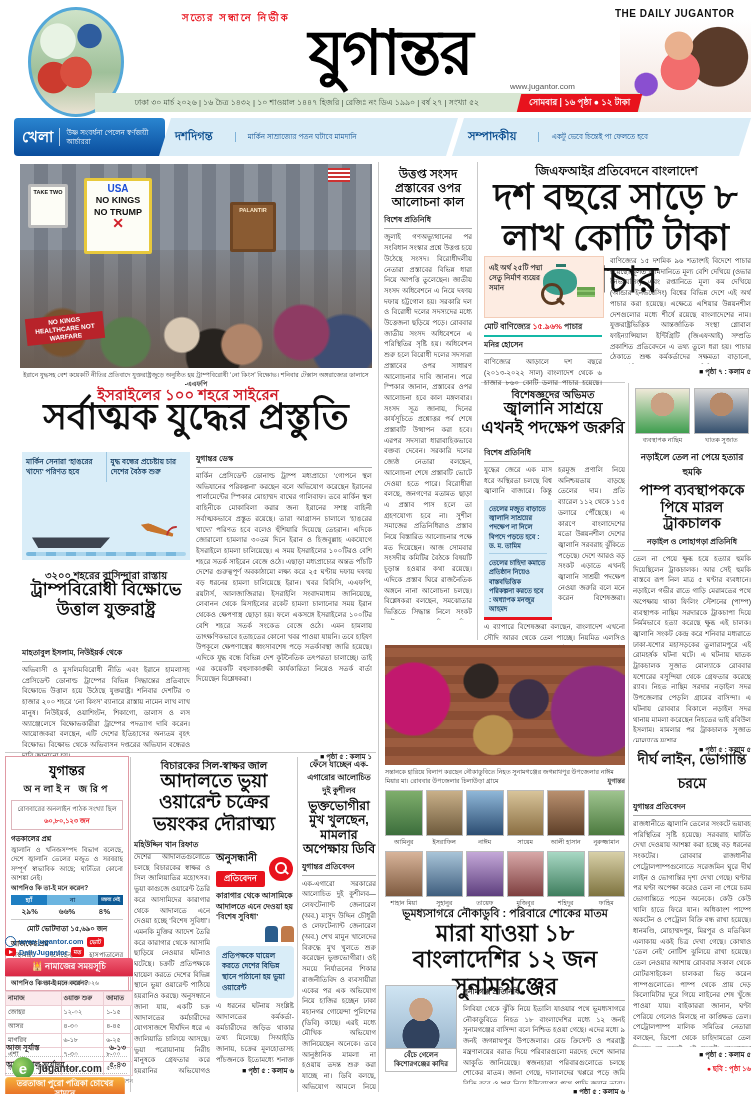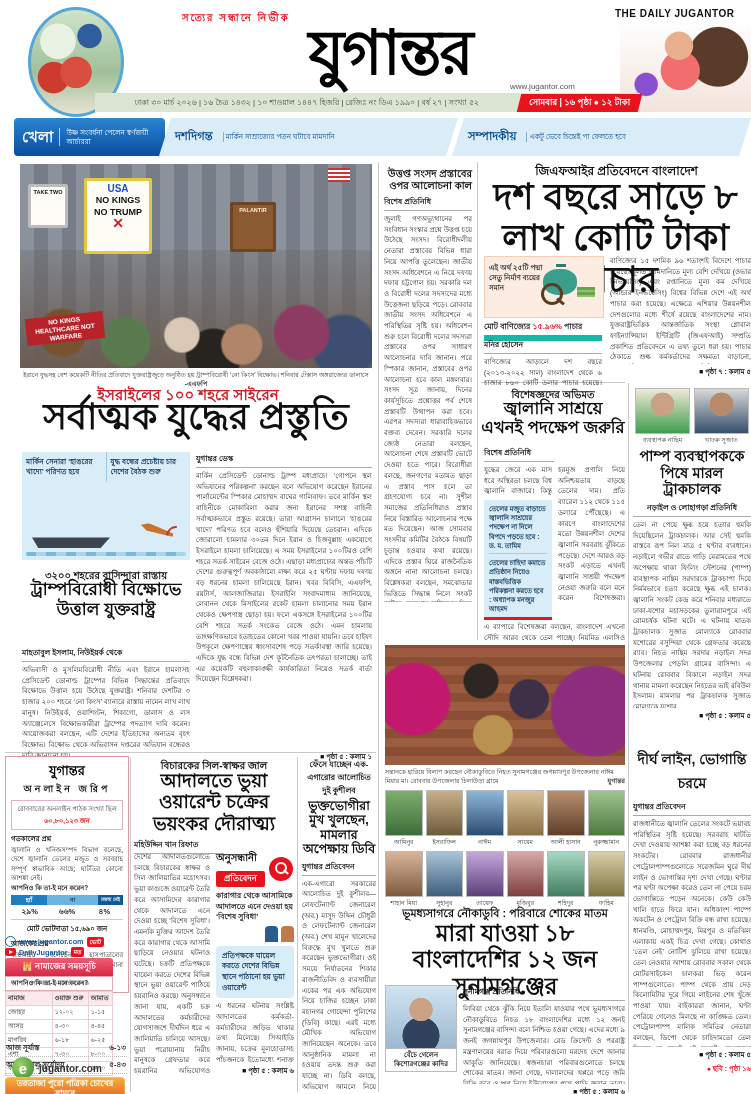--- a/index.html
+++ b/index.html
@@ -37,24 +37,24 @@
       radial-gradient(circle at 46% 55%,#f26d6d 0 22%,transparent 23%),
       radial-gradient(circle at 20% 70%,#8a4fd0 0 9%,transparent 10%),
       radial-gradient(circle at 75% 40%,#5a3b2a 0 26%,transparent 27%),
       linear-gradient(180deg,#ffffff,#f3e3dc);}
   
   .nav{display:flex;align-items:stretch;}
   .navdark{background:linear-gradient(180deg,#2a85d0,#0a4d9d);color:#fff;border-radius:4px;
            display:flex;align-items:center;padding:0 8px;gap:6px;}
   .navdark .big{font-size:15px;font-weight:bold;}
   .navdark .tz{font-size:7.2px;line-height:1.3;border-left:1px solid rgba(255,255,255,.7);padding-left:6px;}
-  .navlight{background:#d9ecf7;color:#0a4d8f;display:flex;align-items:center;gap:10px;
+  .navlight{background:#d9ecf7;color:#0a4d8f;display:flex;align-items:center;gap:22px;
             clip-path:polygon(12px 0,100% 0,calc(100% - 12px) 100%,0 100%);padding:0 16px;}
   .navlight .big{font-size:11.5px;font-weight:bold;}
-  .navlight .tz{font-size:7.2px;line-height:1.3;border-left:1px solid #7fb2d8;padding-left:2px;}
+  .navlight .tz{font-size:7.2px;line-height:1.3;border-left:1px solid #7fb2d8;padding-left:12px;}
   .socialseg{background:#eef6fc;display:flex;flex-direction:column;justify-content:center;gap:2px;
              padding:0 10px;clip-path:polygon(10px 0,100% 0,calc(100% - 10px) 100%,0 100%);}
   .socialrow{display:flex;align-items:center;gap:4px;font-size:7.2px;color:#333;}
   .fb{width:9px;height:9px;background:#1877f2;color:#fff;border-radius:2px;font-size:7px;
       font-weight:bold;display:flex;align-items:center;justify-content:center;}
   .xx{width:9px;height:9px;background:#000;color:#fff;border-radius:50%;font-size:6px;
       font-weight:bold;display:flex;align-items:center;justify-content:center;}
   
   .leadphoto{background:
      repeating-linear-gradient(90deg,#8b929c 0 14px,#767d88 14px 28px),
@@ -251,35 +251,35 @@
     <div class="bt" style="height:92px;overflow:hidden;">অভিবাসী ও মুসলিমবিরোধী নীতি এবং ইরানে হামলাসহ প্রেসিডেন্ট ডোনাল্ড ট্রাম্পের বিভিন্ন সিদ্ধান্তের প্রতিবাদে বিক্ষোভে উত্তাল হয়ে উঠেছে যুক্তরাষ্ট্র। শনিবার দেশটির ৩ হাজার ২০০ শহরে ‘নো কিংস’ ব্যানারে রাস্তায় নামেন লাখ লাখ মানুষ। নিউইয়র্ক, ওয়াশিংটন, শিকাগো, ডালাস ও লস অ্যাঞ্জেলেসে বিক্ষোভকারীরা ট্রাম্পের পদত্যাগ দাবি করেন। আয়োজকরা বলছেন, এটি দেশের ইতিহাসের অন্যতম বৃহৎ বিক্ষোভ। বিক্ষোভ থেকে অভিবাসন দপ্তরের অভিযান বন্ধেরও দাবি জানানো হয়।</div>
   </div>
 
   <div class="abs" style="left:196px;top:452px;width:176px;">
     <div class="byline">যুগান্তর ডেস্ক</div>
     <div class="bt" style="height:278px;overflow:hidden;">মার্কিন প্রেসিডেন্ট ডোনাল্ড ট্রাম্প মধ্যপ্রাচ্যে ‘গোপনে স্থল অভিযানের পরিকল্পনা’ করছেন বলে অভিযোগ করেছেন ইরানের পার্লামেন্টের স্পিকার মোহাম্মদ বাঘের গালিবাফ। তবে মার্কিন স্থল বাহিনীকে মোকাবিলা করার জন্য ইরানের সশস্ত্র বাহিনী সর্বাত্মকভাবে প্রস্তুত রয়েছে। তারা আগ্রাসন চালালে ‘হাঙরের খাদ্যে’ পরিণত হবে বলেও হুঁশিয়ারি দিয়েছে তেহরান। এদিকে জোরালো হামলার ৩০তম দিনে ইরান ও হিজবুল্লাহ একযোগে ইসরাইলে হামলা চালিয়েছে। এ সময় ইসরাইলের ১০০টিরও বেশি শহরে সতর্ক সাইরেন বেজে ওঠে। এছাড়া মধ্যপ্রাচ্যের অন্তত পাঁচটি দেশের গুরুত্বপূর্ণ অবকাঠামো লক্ষ্য করে ২৫ ঘণ্টায় দফায় দফায় বড় ধরনের হামলা চালিয়েছে ইরান। খবর বিবিসি, এএফপি, রয়টার্স, আলজাজিরার। ইসরাইলি সংবাদমাধ্যম জানিয়েছে, লেবানন থেকে মিসাইলের রকেট হামলা চালানোর সময় ইরান থেকেও ক্ষেপণাস্ত্র ছোড়া হয়। ফলে একসঙ্গে ইসরাইলের ১০০টির বেশি শহরে সতর্ক সংকেত বেজে ওঠে। এমন হামলায় তাৎক্ষণিকভাবে হতাহতের কোনো খবর পাওয়া যায়নি। তবে হাইফা উপকূলে ক্ষেপণাস্ত্রের ধ্বংসাবশেষ পড়ে সতর্কাবস্থা জারি হয়েছে। এদিকে যুদ্ধ বন্ধে বিভিন্ন দেশ কূটনৈতিক তৎপরতা চালাচ্ছে। তাই এর কয়েকটি বহুলাকাঙ্ক্ষী কার্যকারিতা নিয়েও সতর্ক বার্তা দিয়েছেন বিশ্লেষকরা।</div>
     <span class="cont">■ পৃষ্ঠা ৫ : কলাম ১</span>
   </div>
 
   <div class="abs" style="left:384px;top:168px;width:88px;">
-    <div class="hl ctr" style="font-size:10px;text-align:right;">উত্তপ্ত সংসদ প্রস্তাবের ওপর আলোচনা কাল</div>
+    <div class="hl ctr" style="font-size:12px;">উত্তপ্ত সংসদ প্রস্তাবের ওপর আলোচনা কাল</div>
     <div class="byline" style="margin-top:4px;">বিশেষ প্রতিনিধি</div>
     <div class="bt" style="height:388px;overflow:hidden;">জুলাই গণঅভ্যুত্থানের পর সংবিধান সংস্কার প্রশ্নে উত্তপ্ত হয়ে উঠেছে সংসদ। বিরোধীদলীয় নেতারা প্রস্তাবের বিভিন্ন ধারা নিয়ে আপত্তি তুলেছেন। জাতীয় সংসদ অধিবেশনে এ নিয়ে দফায় দফায় হট্টগোল হয়। সরকারি দল ও বিরোধী দলের সদস্যদের মধ্যে উত্তেজনা ছড়িয়ে পড়ে। রোববার জাতীয় সংসদ অধিবেশনে এ পরিস্থিতির সৃষ্টি হয়। অধিবেশন শুরু হলে বিরোধী দলের সদস্যরা প্রস্তাবের ওপর সাধারণ আলোচনার দাবি জানান। পরে স্পিকার জানান, প্রস্তাবের ওপর আলোচনা হবে কাল মঙ্গলবার। সংসদ সূত্র জানায়, দিনের কার্যসূচিতে প্রশ্নোত্তর পর্ব শেষে প্রস্তাবটি উত্থাপন করা হবে। এরপর সদস্যরা ধারাবাহিকভাবে বক্তব্য দেবেন। সরকারি দলের জ্যেষ্ঠ নেতারা বলছেন, আলোচনা শেষে প্রস্তাবটি ভোটে দেওয়া হতে পারে। বিরোধীরা বলছে, জনগণের মতামত ছাড়া এ প্রস্তাব পাস হলে তা গ্রহণযোগ্য হবে না। সুশীল সমাজের প্রতিনিধিরাও প্রস্তাব নিয়ে বিস্তারিত আলোচনার পক্ষে মত দিয়েছেন। আজ সোমবার সংসদীয় কমিটির বৈঠকে বিষয়টি চূড়ান্ত হওয়ার কথা রয়েছে। এদিকে প্রস্তাব ঘিরে রাজনৈতিক অঙ্গনে নানা আলোচনা চলছে। বিশ্লেষকরা বলছেন, সমঝোতার ভিত্তিতে সিদ্ধান্ত নিলে সংকট কাটবে। অন্যথায় অধিবেশন ঘিরে ফের উত্তেজনা তৈরি হতে পারে বলে আশঙ্কা রয়েছে।</div>
   </div>
 
   <div class="abs kick-blk ctr" style="left:482px;top:162px;width:269px;font-size:12px;">জিএফআইর প্রতিবেদনে বাংলাদেশ</div>
   <div class="abs hl ctr" style="left:480px;top:176px;width:271px;font-size:36px;">দশ বছরে সাড়ে ৮ লাখ কোটি টাকা পাচার</div>
 
   <div class="abs moneybox" style="left:484px;top:256px;width:118px;height:60px;">
     <div style="width:62px;font-size:7.2px;font-weight:bold;color:#333;padding:6px 4px;line-height:1.4;">এই অর্থ ২৫টি পদ্মা সেতু নির্মাণ ব্যয়ের সমান</div>
     <div class="piggy"></div>
     <div class="cash"></div>
     <div class="mag" style="right:40px;top:26px;"></div>
   </div>
-  <div class="abs" style="left:484px;top:320px;width:118px;border-bottom:6px solid #14b8a6;padding-bottom:2px;font-size:7.8px;font-weight:bold;color:#222;">
+  <div class="abs" style="left:484px;top:320px;width:118px;border-bottom:2px solid #14b8a6;padding-bottom:2px;font-size:7.8px;font-weight:bold;color:#222;">
     <span>মোট বাণিজ্যের </span><span style="color:#e8131d;">১৫.৯৬%</span><span> পাচার</span>
   </div>
   <div class="abs" style="left:484px;top:338px;width:118px;">
     <div class="byline">মনির হোসেন</div>
     <div class="bt" style="height:28px;overflow:hidden;">বাণিজ্যের আড়ালে দশ বছরে (২০১৩-২০২২ সাল) বাংলাদেশ থেকে ৬ হাজার ৮৬০ কোটি ডলার পাচার হয়েছে। প্রতি ডলার ১২৩ টাকা হিসাবে দেশীয় মুদ্রায় যার পরিমাণ সাড়ে ৮ লাখ কোটি টাকা। এই পরিমাণ অর্থ দিয়ে ২৫টি পদ্মা সেতু নির্মাণ করা সম্ভব। আলোচ্য সময়ে দেশের মোট</div>
   </div>
   <div class="abs" style="left:610px;top:256px;width:141px;">
     <div class="bt" style="height:108px;overflow:hidden;">বাণিজ্যের ১৫ দশমিক ৯৬ শতাংশই বিদেশে পাচার হয়েছে। মূলত আমদানিতে মূল্য বেশি দেখিয়ে (ওভার ইনভয়েসিং) এবং রপ্তানিতে মূল্য কম দেখিয়ে (আন্ডার ইনভয়েসিং) বিশ্বের বিভিন্ন দেশে এই অর্থ পাচার করা হয়েছে। এক্ষেত্রে এশিয়ার উন্নয়নশীল দেশগুলোর মধ্যে শীর্ষে রয়েছে বাংলাদেশের নাম। যুক্তরাষ্ট্রভিত্তিক আন্তর্জাতিক সংস্থা গ্লোবাল ফাইন্যান্সিয়াল ইন্টিগ্রিটি (জিএফআই) সম্প্রতি প্রকাশিত প্রতিবেদনে এ তথ্য তুলে ধরা হয়। পাচার ঠেকাতে শুল্ক কর্মকর্তাদের সক্ষমতা বাড়ানো, আন্তর্জাতিক লেনদেনে স্বচ্ছতা নিশ্চিত করা এবং বাণিজ্যিক তথ্য যাচাইয়ের সুপারিশ করেছে সংস্থাটি। জানতে চাইলে বাংলাদেশ ফাইন্যান্সিয়াল ইন্টেলিজেন্স ইউনিটের (বিএফআইইউ) প্রথম ইনচার্জ মাহবুব হোসেন যুগান্তরকে বলেন, বাংলাদেশ থেকে বাণিজ্যের আড়ালে অর্থ পাচারই হয়েছে বেশি; এটি ভবিষ্যতে বন্ধ করা না গেলে অর্থনীতি ঝুঁকিতে পড়বে।</div>
     <span class="cont">■ পৃষ্ঠা ৭ : কলাম ৫</span>
   </div>
@@ -308,20 +308,21 @@
     <div style="display:flex;gap:4px;justify-content:center;">
       <div style="width:55px;">
         <div class="port" style="background:radial-gradient(circle at 50% 35%,#caa183 0 30%,transparent 31%),linear-gradient(180deg,#efe9d8,#3f9e4f);"></div>
         <div class="pname">ব্যবস্থাপক নাছিম</div>
       </div>
       <div style="width:55px;">
         <div class="port" style="background:radial-gradient(circle at 50% 35%,#b78a6a 0 30%,transparent 31%),linear-gradient(180deg,#d8d8d8,#35506e);"></div>
         <div class="pname">ঘাতক সুজাত</div>
       </div>
     </div>
+    <div class="kick-blk ctr" style="font-size:8.8px;margin-top:4px;">নড়াইলে তেল না পেয়ে হত্যার হুমকি</div>
     <div class="hl ctr" style="font-size:14.5px;margin-top:2px;">পাম্প ব্যবস্থাপককে পিষে মারল ট্রাকচালক</div>
     <div class="byline ctr" style="margin-top:3px;">নড়াইল ও লোহাগড়া প্রতিনিধি</div>
     <div class="bt" style="height:188px;overflow:hidden;">তেল না পেয়ে ক্ষুব্ধ হয়ে হত্যার হুমকি দিয়েছিলেন ট্রাকচালক। আর সেই হুমকি বাস্তবে রূপ নিল মাত্র ৫ ঘণ্টার ব্যবধানে। নড়াইলে গভীর রাতে গাড়ি মেরামতের পথে অপেক্ষায় থাকা ফিলিং স্টেশনের (পাম্প) ব্যবস্থাপক নাছিম সরদারকে ট্রাকচাপা দিয়ে নির্মমভাবে হত্যা করেছে ক্ষুব্ধ এই চালক। জ্বালানি সংকট কেন্দ্র করে শনিবার মধ্যরাতে ঢাকা-যশোর মহাসড়কের তুলারামপুরে এই রোমহর্ষক ঘটনা ঘটে। এ ঘটনায় ঘাতক ট্রাকচালক সুজাত মোল্যাকে রোববার যশোরের বসুন্দিয়া থেকে গ্রেফতার করেছে র‌্যাব। নিহত নাছিম সরদার নড়াইল সদর উপজেলার পেড়লি গ্রামের বাসিন্দা। এ ঘটনায় রোববার বিকালে নড়াইল সদর থানায় মামলা করেছেন নিহতের ভাই রবিউল ইসলাম। মামলার পর ট্রাকচালক সুজাত মোল্যাকে যশোর</div>
     <span class="cont">■ পৃষ্ঠা ৫ : কলাম ৫</span>
   </div>
 
   <div class="abs" style="left:633px;top:748px;width:118px;">
     <div class="kick-blk ctr" style="font-size:14px;">দীর্ঘ লাইন, ভোগান্তি চরমে</div>
     <div class="byline" style="margin-top:4px;">যুগান্তর প্রতিবেদন</div>
     <div class="bt" style="height:228px;overflow:hidden;">রাজধানীতে জ্বালানি তেলের সংকটে ভয়াবহ পরিস্থিতির সৃষ্টি হয়েছে। সরবরাহ ঘাটতি দেখা দেওয়ায় আশঙ্কা করা হচ্ছে বড় ধরনের সংকটের। রোববার রাজধানীর পেট্রোলপাম্পগুলোতে সরেজমিন ঘুরে দীর্ঘ লাইন ও ভোগান্তির দৃশ্য দেখা গেছে। ঘণ্টার পর ঘণ্টা অপেক্ষা করেও তেল না পেয়ে চরম ভোগান্তিতে পড়েন অনেকে। কেউ কেউ খালি হাতে ফিরে যান। অধিকাংশ পাম্পে অকটেন ও পেট্রোল বিক্রি বন্ধ রাখা হয়েছে। ধানমণ্ডি, মোহাম্মদপুর, মিরপুর ও মতিঝিল এলাকায় একই চিত্র দেখা গেছে। কোথাও ‘তেল নেই’ নোটিশ ঝুলিয়ে রাখা হয়েছে। তেল নেওয়ার আশায় রোববার সকাল থেকে মোটরসাইকেল চালকরা ভিড় করেন পাম্পগুলোতে। পাম্প থেকে প্রায় দেড় কিলোমিটার দূরে গিয়ে লাইনের শেষ খুঁজে পাওয়া যায়। বাইকাররা জানান, ঘণ্টা পেরিয়ে গেলেও মিলছে না কাঙ্ক্ষিত তেল। পেট্রোলপাম্প মালিক সমিতির নেতারা বলছেন, ডিপো থেকে চাহিদামতো তেল মিলছে না বলেই এই সংকট। বাংলাদেশ পেট্রোলিয়াম করপোরেশনের কর্মকর্তারা অবশ্য বলছেন, মজুত পর্যাপ্ত রয়েছে; দু-এক দিনের মধ্যে পরিস্থিতি স্বাভাবিক হবে।</div>
@@ -431,21 +432,21 @@
       <span>www.jugantor.com</span>
       <span class="tag">ভোট</span>
     </div>
     <div class="webrow">
       <span class="yt"></span>
       <span>DailyJugantor</span>
       <span class="tag">মত</span>
     </div>
   </div>
 
-  <div class="abs" style="left:5px;top:958px;width:108px;">
+  <div class="abs" style="left:5px;top:958px;width:128px;">
     <div class="prayhead">🕌 <span>নামাজের সময়সূচি</span></div>
     <div class="praydate">সোমবার, ৩০ মার্চ ২০২৬</div>
     <table class="praytbl">
       <tbody>
           <tr class="hd">
         <td>নামাজ</td>
         <td>ওয়াক্ত শুরু</td>
         <td>জামাত</td>
       </tr>
       <tr>

